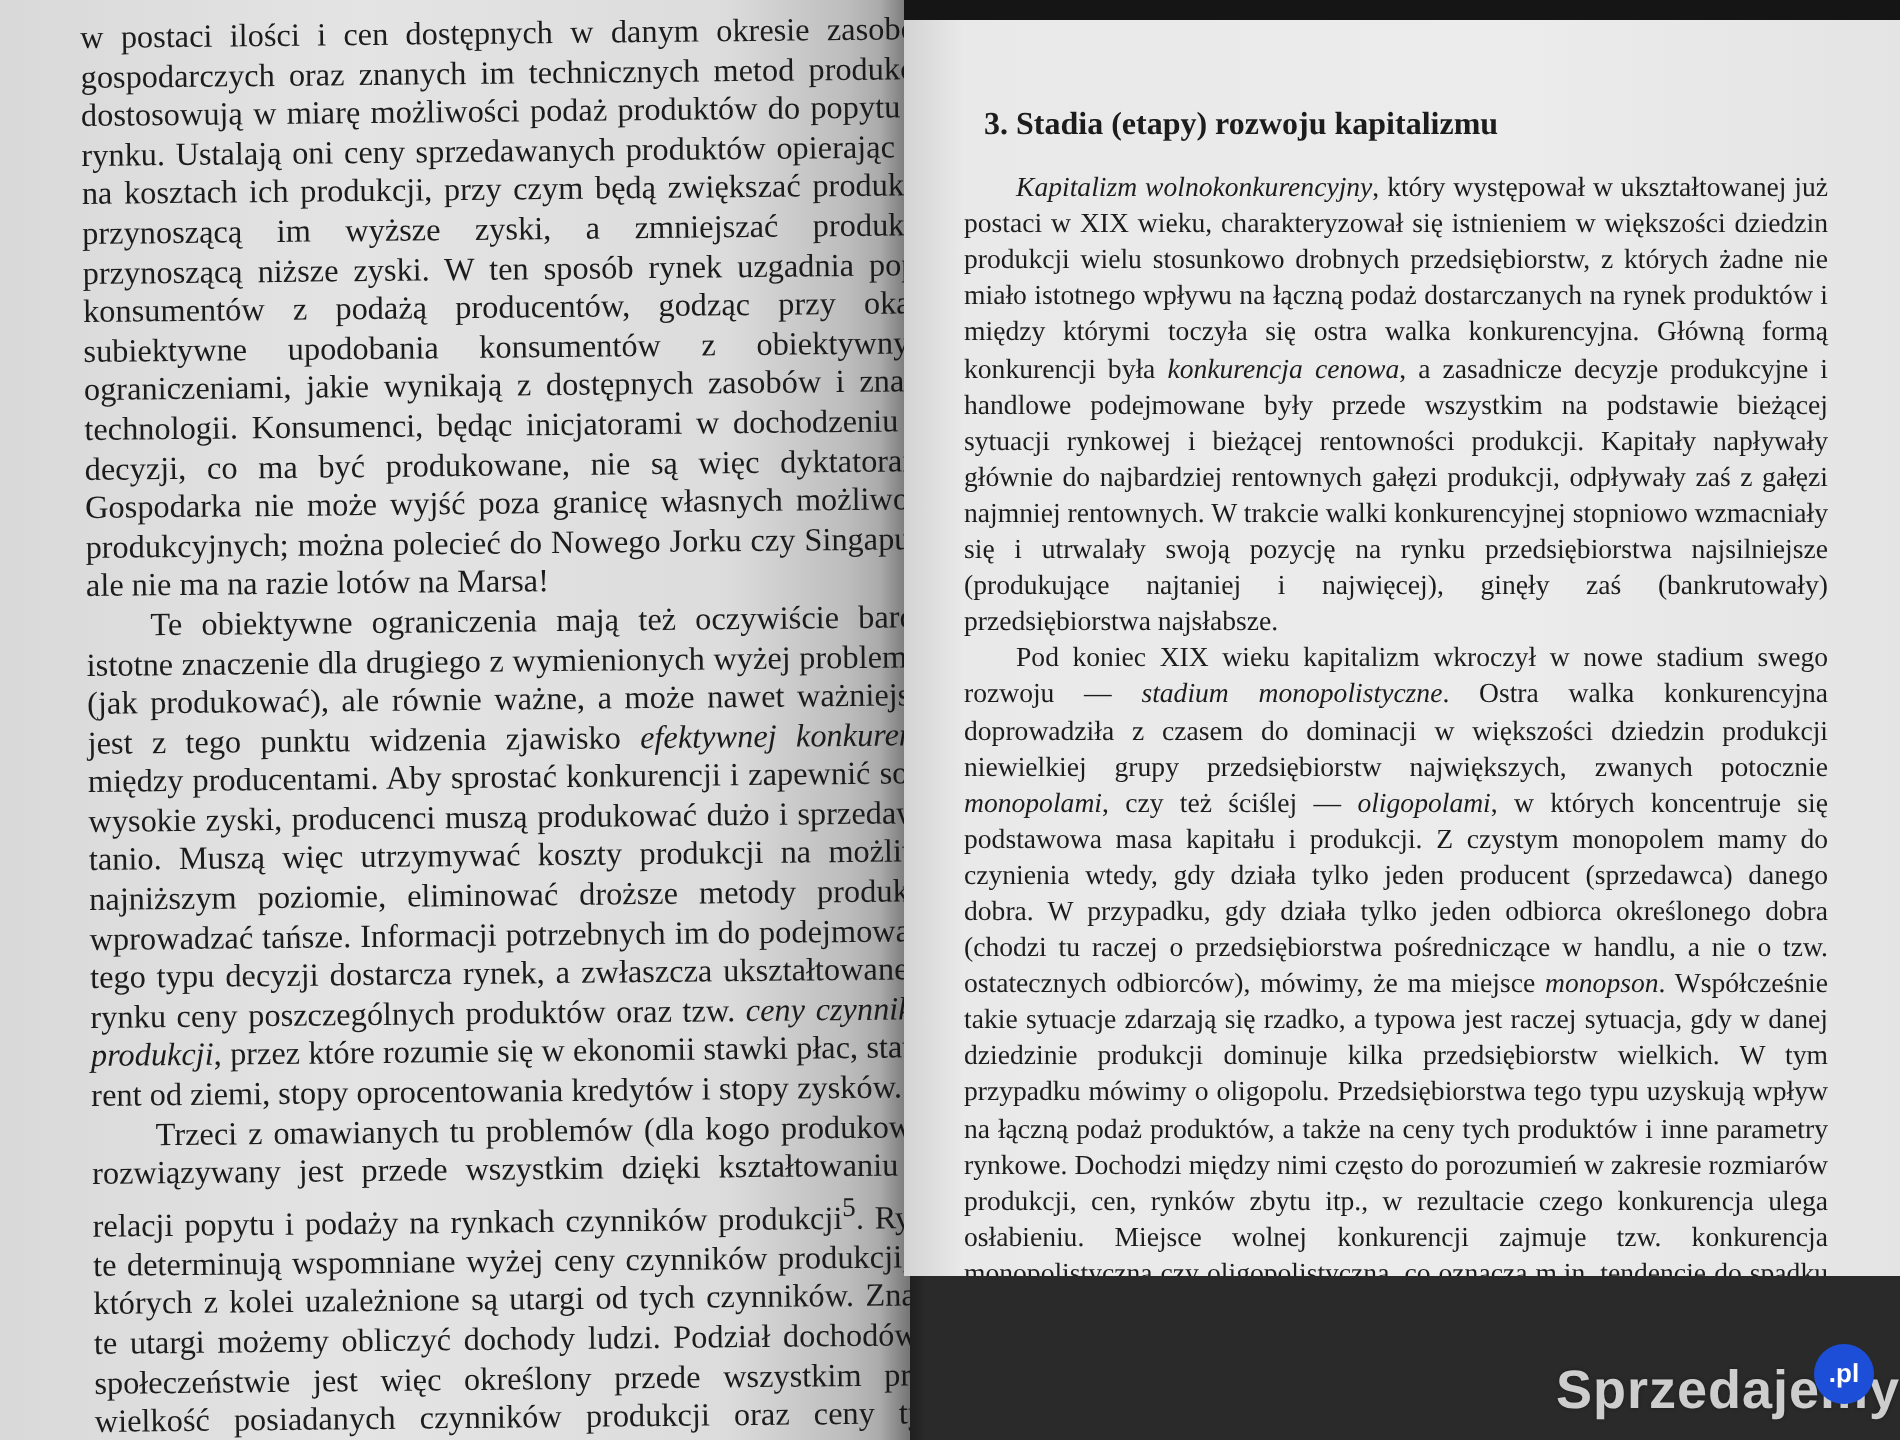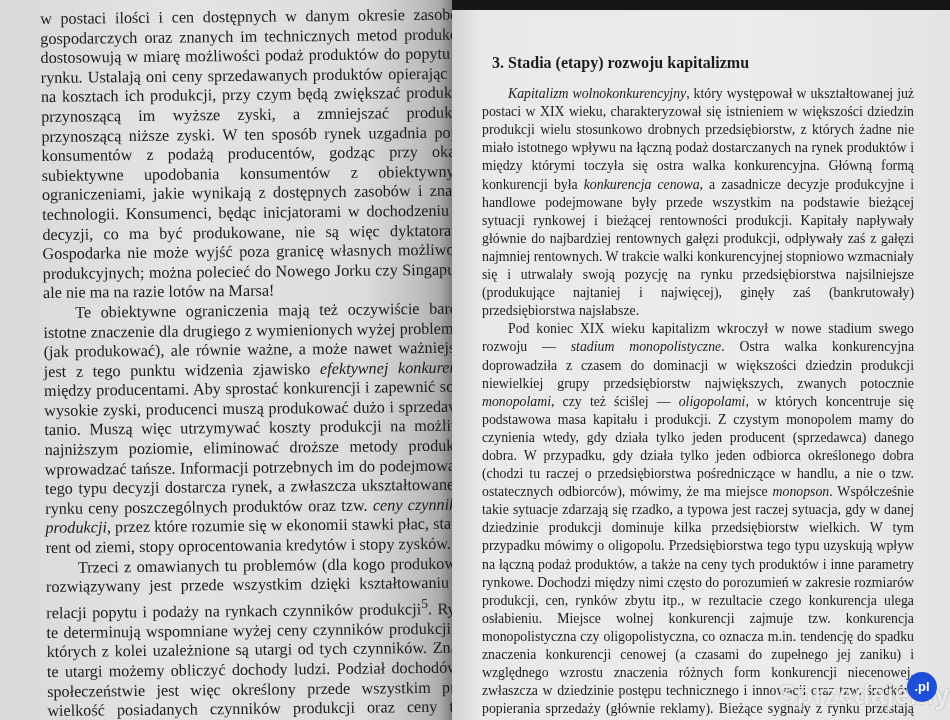--- a/index.html
+++ b/index.html
@@ -1,20 +1,20 @@
 <!DOCTYPE html>
 <html><head>
 <meta charset="utf-8">
 <style>
   html,body{margin:0;padding:0;}
   body{width:950px;height:720px;overflow:hidden;background:#2a2a2a;position:relative;font-family:"Liberation Serif","DejaVu Serif",serif;}
   .spread{position:absolute;left:0;top:0;width:950px;height:720px;}
   .page{position:absolute;top:0;height:720px;overflow:hidden;color:#1c1c1c;}
   .left-page{left:0;width:455px;background:linear-gradient(90deg,#d9d9d9 0%,#e4e4e4 40%,#dcdcdc 80%,#bdbdbd 93%,#9a9a9a 100%);}
-  .right-page{left:452px;width:498px;top:10px;height:710px;background:linear-gradient(90deg,#d3d3d3 0%,#e9e9e9 6%,#ececec 60%,#e4e4e4 100%);}
+  .right-page{left:452px;width:498px;top:10px;height:628px;background:linear-gradient(90deg,#d3d3d3 0%,#e9e9e9 6%,#ececec 60%,#e4e4e4 100%);}
   .dark-top{position:absolute;left:452px;top:0;width:498px;height:12px;background:#151515;}
   .left-text{position:absolute;left:40px;top:10px;width:430px;font-size:16.2px;line-height:19.6px;text-align:justify;transform:rotate(-0.6deg);transform-origin:0 0;}
   .left-text p{margin:0;}
   .indent{text-indent:32px;}
   .right-text{position:absolute;left:30px;top:44px;width:432px;font-size:13.8px;line-height:18.1px;text-align:justify;}
   .right-text p{margin:0;}
   .right-text .indent{text-indent:26px;}
   .heading{font-family:"Liberation Serif","DejaVu Serif",serif;font-weight:bold;font-size:16px;margin:0 0 13px 10px !important;}
   em{font-style:italic;}
   .watermark{position:absolute;left:778px;top:680px;font-family:"Liberation Sans","DejaVu Sans",sans-serif;font-weight:bold;font-size:27px;color:rgba(255,255,255,0.78);letter-spacing:0.5px;text-shadow:0 0 2px rgba(0,0,0,0.35);}

